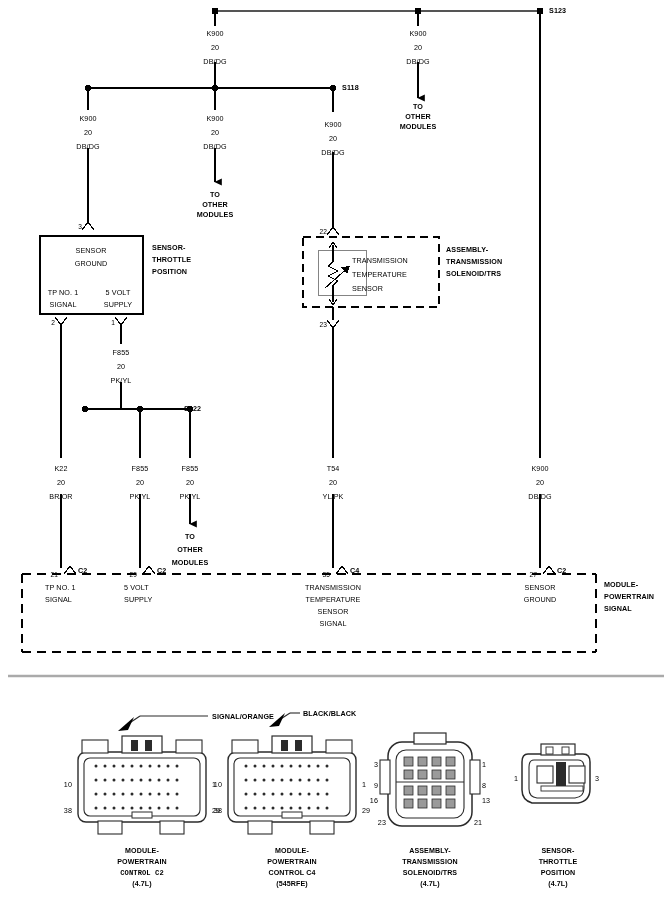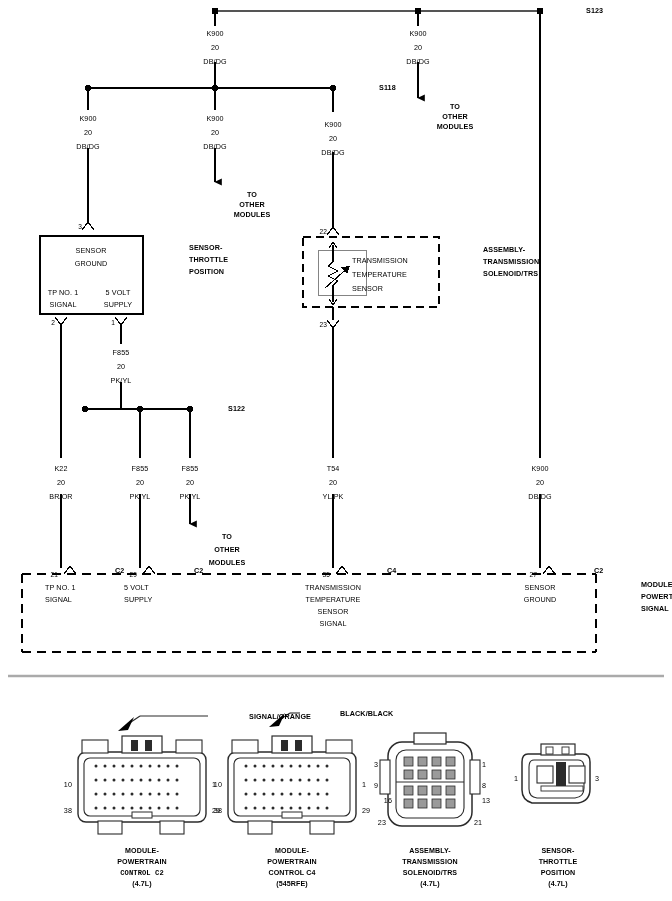--- a/index.html
+++ b/index.html
@@ -5,21 +5,21 @@
   html,body{margin:0;padding:0;background:#ffffff;}
   body{width:672px;height:901px;position:relative;overflow:hidden;
        font-family:"Liberation Sans","DejaVu Sans",sans-serif;color:#000;}
   #sheet{position:absolute;left:0;top:0;width:672px;height:901px;}
   svg.layer{position:absolute;left:0;top:0;width:672px;height:901px;}
   .t{position:absolute;font-size:7.2px;line-height:9.6px;letter-spacing:.1px;
      white-space:pre;color:#000;}
   .tc{text-align:center;transform:translateX(-50%);}
   .tl{text-align:left;}
   .tr{text-align:right;transform:translateX(-100%);}
-  .bold{font-weight:bold;margin-left:37px;}
+  .bold{font-weight:bold;}
   .pin{font-size:6.6px;font-weight:normal;}
   .cname{font-size:7.1px;font-weight:bold;line-height:11px;text-align:center;
          transform:translateX(-50%);}
 </style>
 </head>
 <body>
 
 <div id="sheet">
 
   <svg class="layer" viewBox="0 0 672 901">
@@ -303,21 +303,21 @@
 
       <rect x="537" y="766" width="16" height="17" fill="#fff" stroke="#2b2b2b" stroke-width="1.1"></rect>
       <rect x="556" y="762" width="10" height="24" fill="#2b2b2b" stroke="none"></rect>
       <rect x="569" y="766" width="16" height="17" fill="#fff" stroke="#2b2b2b" stroke-width="1.1"></rect>
       <rect x="541" y="786" width="42" height="5" fill="#fff" stroke="#2b2b2b" stroke-width="0.9"></rect>
     </g>
   </svg>
 
   <div class="t bold tl" style="left:549px;top:6px;">S123</div>
   <div class="t bold tl" style="left:342px;top:83px;">S118</div>
-  <div class="t bold tl" style="left:191px;top:404px;">S122</div>
+  <div class="t bold tl" style="left:184px;top:404px;">S122</div>
 
   <div class="t tc" style="left:215px;top:29px;">K900</div>
   <div class="t tc" style="left:215px;top:43px;">20</div>
   <div class="t tc" style="left:215px;top:57px;">DB/DG</div>
 
   <div class="t tc" style="left:418px;top:29px;">K900</div>
   <div class="t tc" style="left:418px;top:43px;">20</div>
   <div class="t tc" style="left:418px;top:57px;">DB/DG</div>
 
   <div class="t bold tc" style="left:418px;top:102px;">TO</div>
@@ -433,21 +433,21 @@
   <div class="t tl" style="left:362px;top:806px;">29</div>
   <div class="t cname" style="left:292px;top:846px;">MODULE-</div>
   <div class="t cname" style="left:292px;top:857px;">POWERTRAIN</div>
   <div class="t cname" style="left:292px;top:868px;">CONTROL C4</div>
   <div class="t cname" style="left:292px;top:879px;">(545RFE)</div>
 
   <div class="t tr" style="left:378px;top:760px;">3</div>
   <div class="t tl" style="left:482px;top:760px;">1</div>
   <div class="t tr" style="left:378px;top:781px;">9</div>
   <div class="t tl" style="left:482px;top:781px;">8</div>
-  <div class="t tr" style="left:392px;top:796px;text-align:right;">16</div>
+  <div class="t tr" style="left:378px;top:796px;text-align:right;">16</div>
   <div class="t tl" style="left:482px;top:796px;">13</div>
   <div class="t tr" style="left:386px;top:818px;">23</div>
   <div class="t tl" style="left:474px;top:818px;">21</div>
   <div class="t cname" style="left:430px;top:846px;">ASSEMBLY-</div>
   <div class="t cname" style="left:430px;top:857px;">TRANSMISSION</div>
   <div class="t cname" style="left:430px;top:868px;">SOLENOID/TRS</div>
   <div class="t cname" style="left:430px;top:879px;">(4.7L)</div>
 
   <div class="t tr" style="left:518px;top:774px;">1</div>
   <div class="t tl" style="left:595px;top:774px;">3</div>

